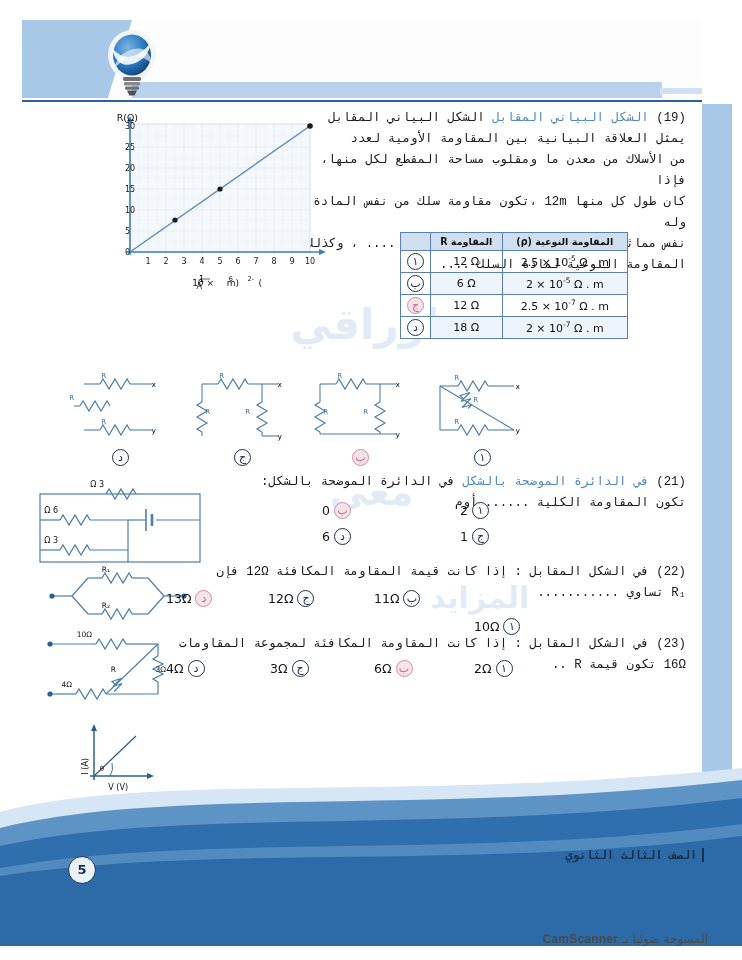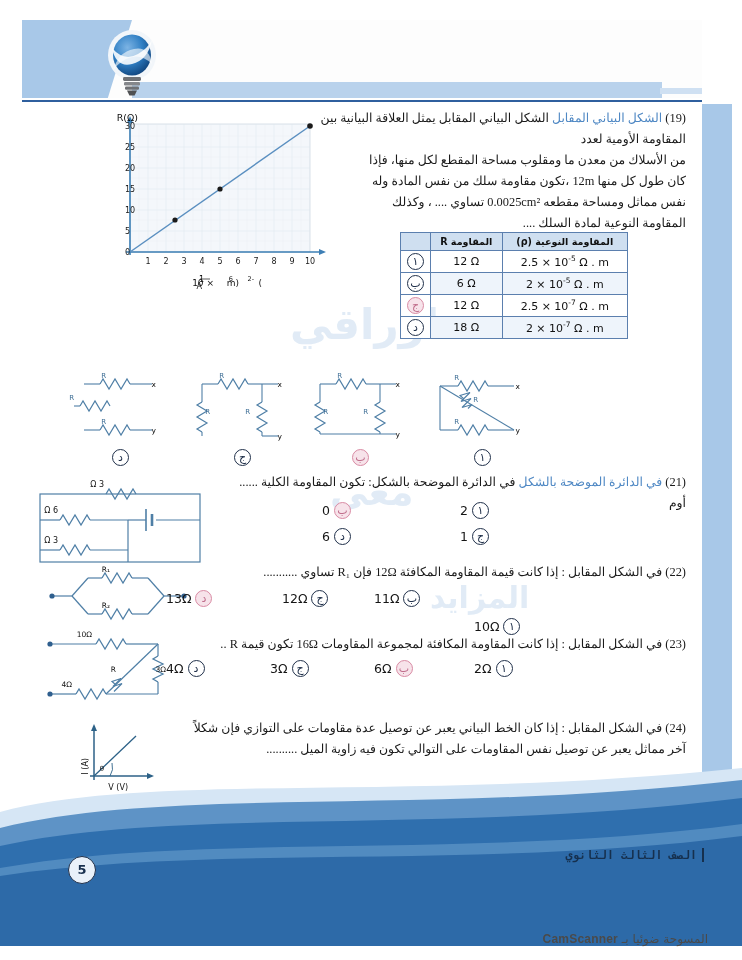--- a/index.html
+++ b/index.html
@@ -74,21 +74,21 @@
   
   .content {
     position: absolute;
     left: 22px; top: 104px;
     width: 672px; height: 742px;
   }
 
   
   .q-text {
     position: absolute;
-    font-family: Liberation Serif, serif;
+    font-family: Liberation Mono, monospace;
     font-size: 12.4px;
     line-height: 21px;
     color: #1a1a1a;
     text-align: right;
     direction: rtl;
   }
   .q-num { color: #1a1a1a; }
   .q-blue { color: #4f88c4; }
 
   
@@ -525,21 +525,21 @@
         <line x1="120" y1="32" x2="140" y2="32"></line>
       </g>
       <circle cx="8" cy="32" r="2.6" fill="#2f5f8e"></circle>
       <circle cx="140" cy="32" r="2.6" fill="#2f5f8e"></circle>
       <text x="66" y="8" font-family="DejaVu Sans" font-size="7.5" fill="#111">R₁</text>
       <text x="66" y="44" font-family="DejaVu Sans" font-size="7.5" fill="#111">R₂</text>
     </svg>
 
     <div class="opt" style="left:452px; top:486px;margin-top:28px;"><span class="v">10Ω</span><span class="mark">١</span></div>
     <div class="opt" style="left:352px; top:486px;"><span class="v">11Ω</span><span class="mark">ب</span></div>
-    <div class="opt" style="left:260px; top:486px;"><span class="v">12Ω</span><span class="mark">ج</span></div>
+    <div class="opt" style="left:246px; top:486px;"><span class="v">12Ω</span><span class="mark">ج</span></div>
     <div class="opt" style="left:144px; top:486px;"><span class="v">13Ω</span><span class="mark hl">د</span></div>
 
     <div class="q-text" style="right:8px; top:530px; width:510px;">
       <span class="q-num">(23)</span>
       <span>في الشكل المقابل : إذا كانت المقاومة المكافئة لمجموعة المقاومات 16Ω تكون قيمة R ..</span>
     </div>
 
     <svg class="circ" style="left:18px; top:524px;" width="170" height="84" viewBox="0 0 170 84">
       <g stroke="#4f7fa6" stroke-width="1.2" fill="none">
         <line x1="10" y1="16" x2="56" y2="16"></line>
@@ -560,25 +560,20 @@
       <text x="32" y="59" font-family="DejaVu Sans" font-size="7.5" fill="#111">4Ω</text>
       <text x="126" y="44" font-family="DejaVu Sans" font-size="7.5" fill="#111">3Ω</text>
       <text x="76" y="44" font-family="DejaVu Sans" font-size="7.5" fill="#111">R</text>
     </svg>
 
     <div class="opt" style="left:452px; top:556px;"><span class="v">2Ω</span><span class="mark">١</span></div>
     <div class="opt" style="left:352px; top:556px;"><span class="v">6Ω</span><span class="mark hl">ب</span></div>
     <div class="opt" style="left:248px; top:556px;"><span class="v">3Ω</span><span class="mark">ج</span></div>
     <div class="opt" style="left:144px; top:556px;"><span class="v">4Ω</span><span class="mark">د</span></div>
 
-    <div class="q-text" style="right:8px; top:614px; width:540px;">
-      <span class="q-num">(24)</span>
-      <span>في الشكل المقابل : إذا كان الخط البياني يعبر عن توصيل عدة مقاومات على التوازي فإن شكلاً</span><br>
-      <span>آخر مماثل يعبر عن توصيل نفس المقاومات على التوالي تكون فيه زاوية الميل ..........</span>
-    </div>
 
     <svg class="circ" style="left:52px; top:616px;" width="96" height="76" viewBox="0 0 96 76">
       <g stroke="#2c6187" stroke-width="1.5" fill="none">
         <line x1="20" y1="60" x2="20" y2="8"></line>
         <line x1="16" y1="56" x2="76" y2="56"></line>
       </g>
       <polygon points="20,4 17,11 23,11" fill="#2c6187"></polygon>
       <polygon points="80,56 73,53 73,59" fill="#2c6187"></polygon>
       <line x1="20" y1="56" x2="62" y2="16" stroke="#2c6187" stroke-width="1.3"></line>
       <path d="M36 56 a16 16 0 0 0 2 -13" stroke="#2c6187" stroke-width="0.9" fill="none"></path>

